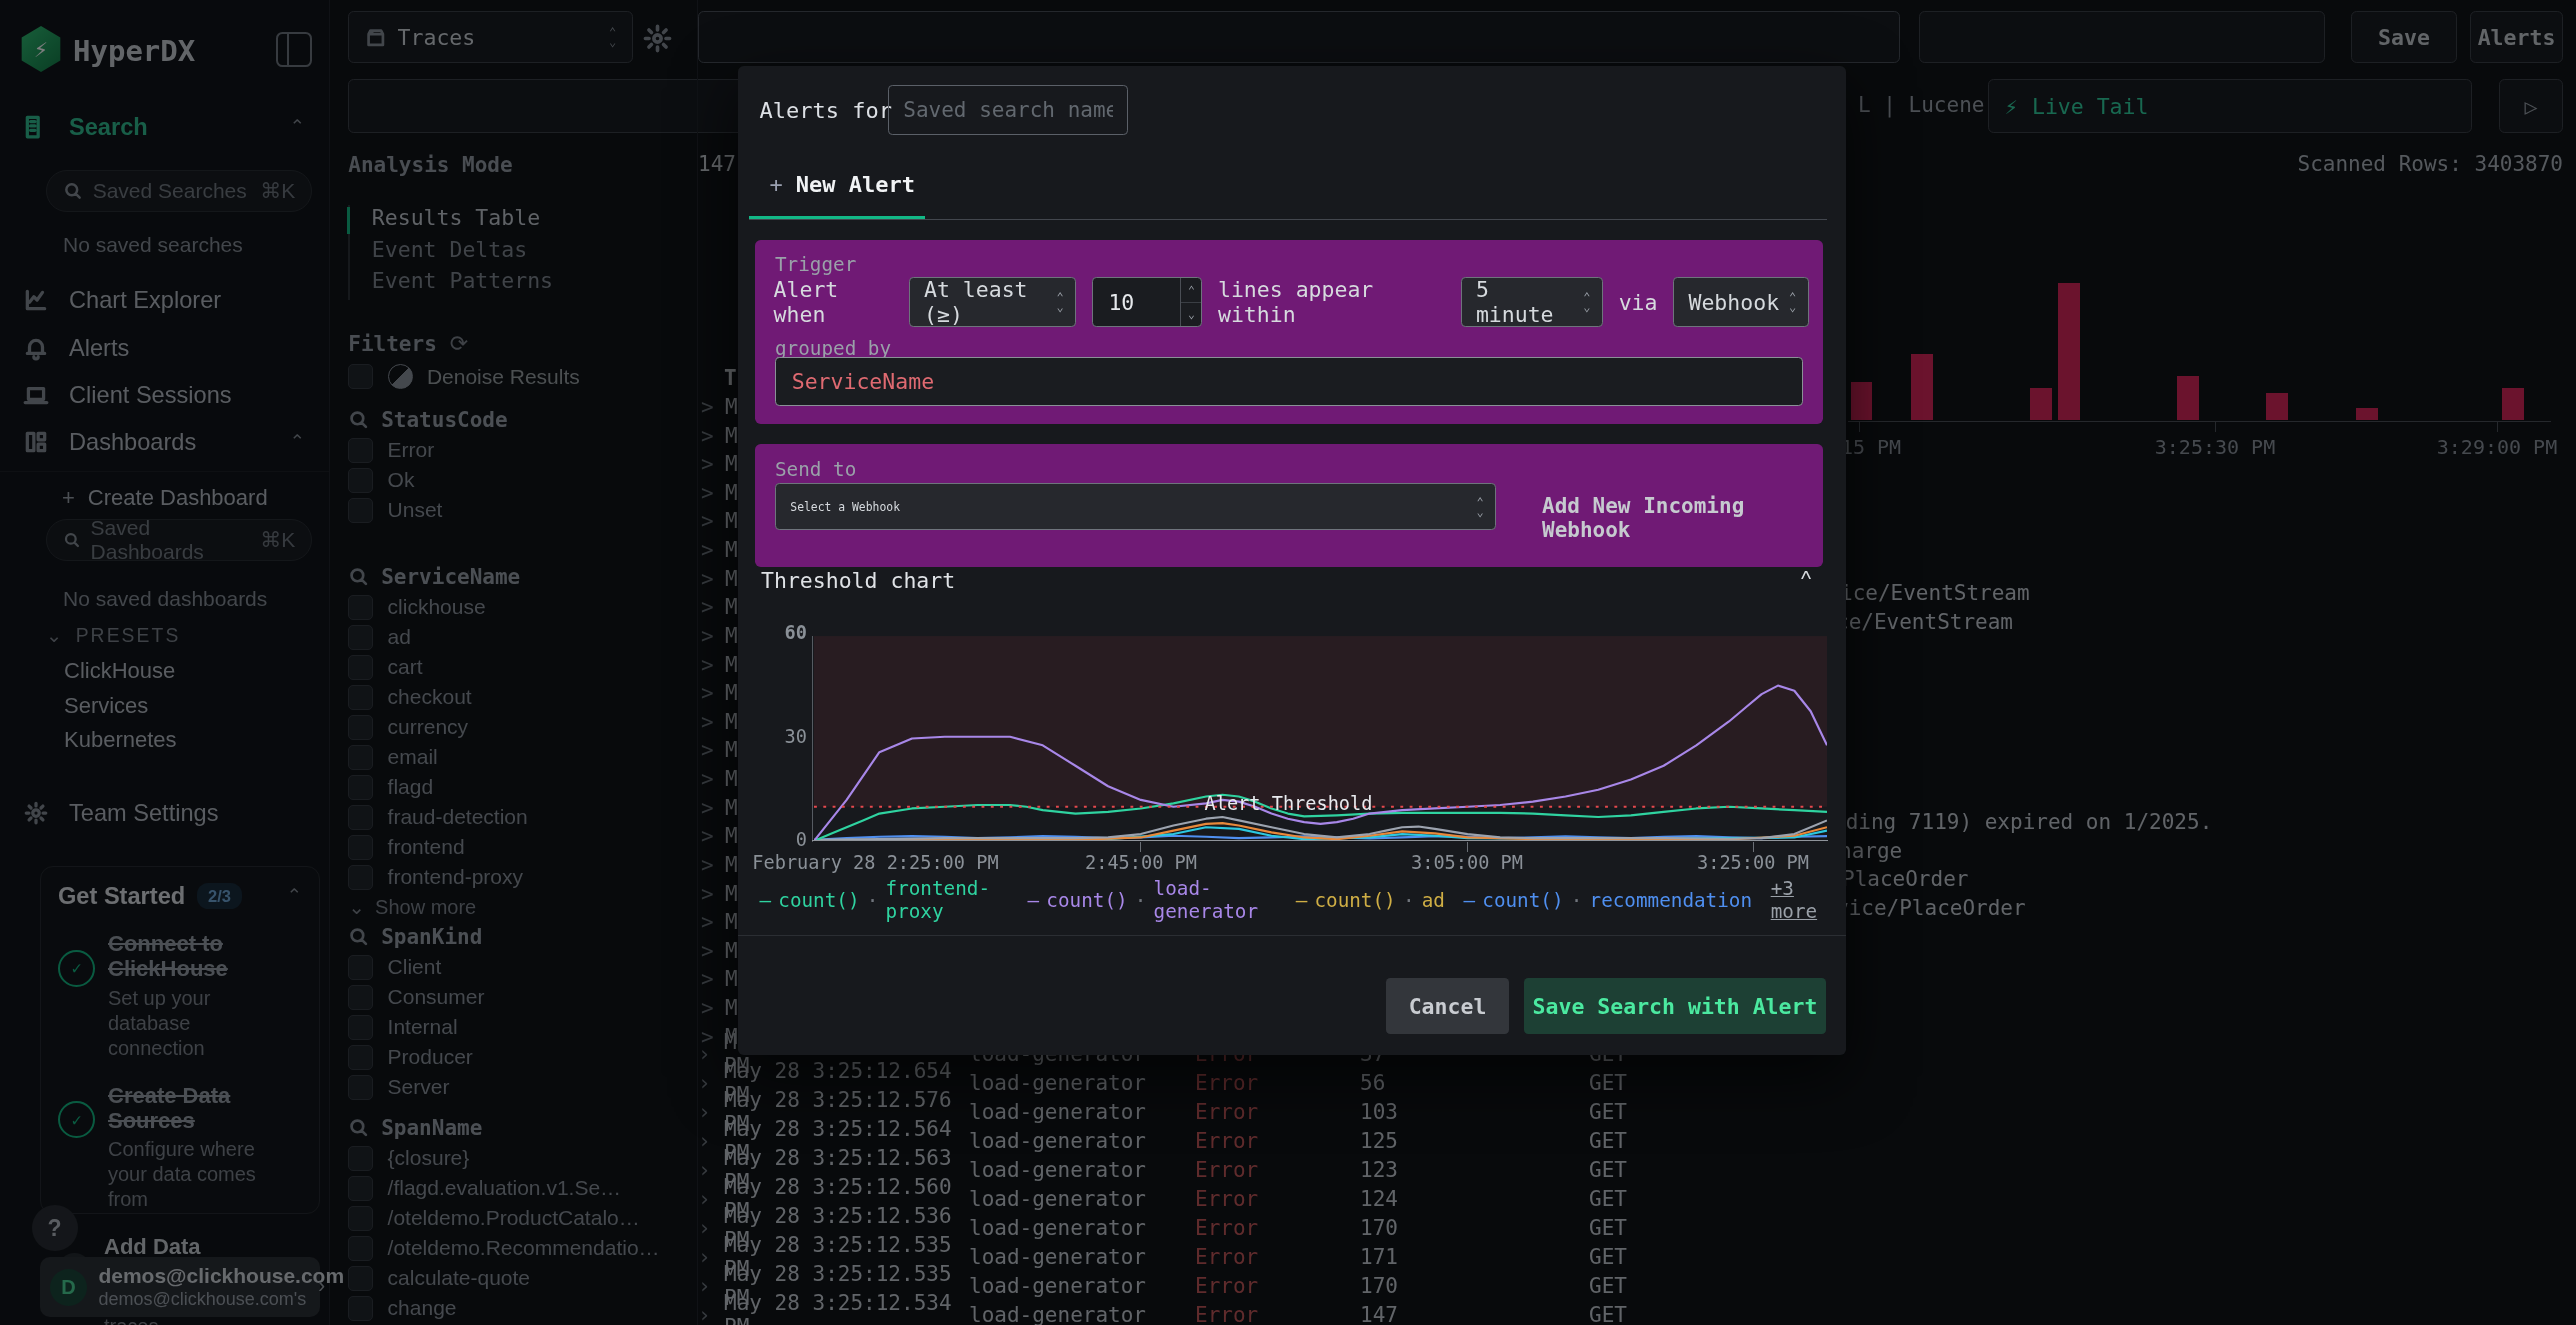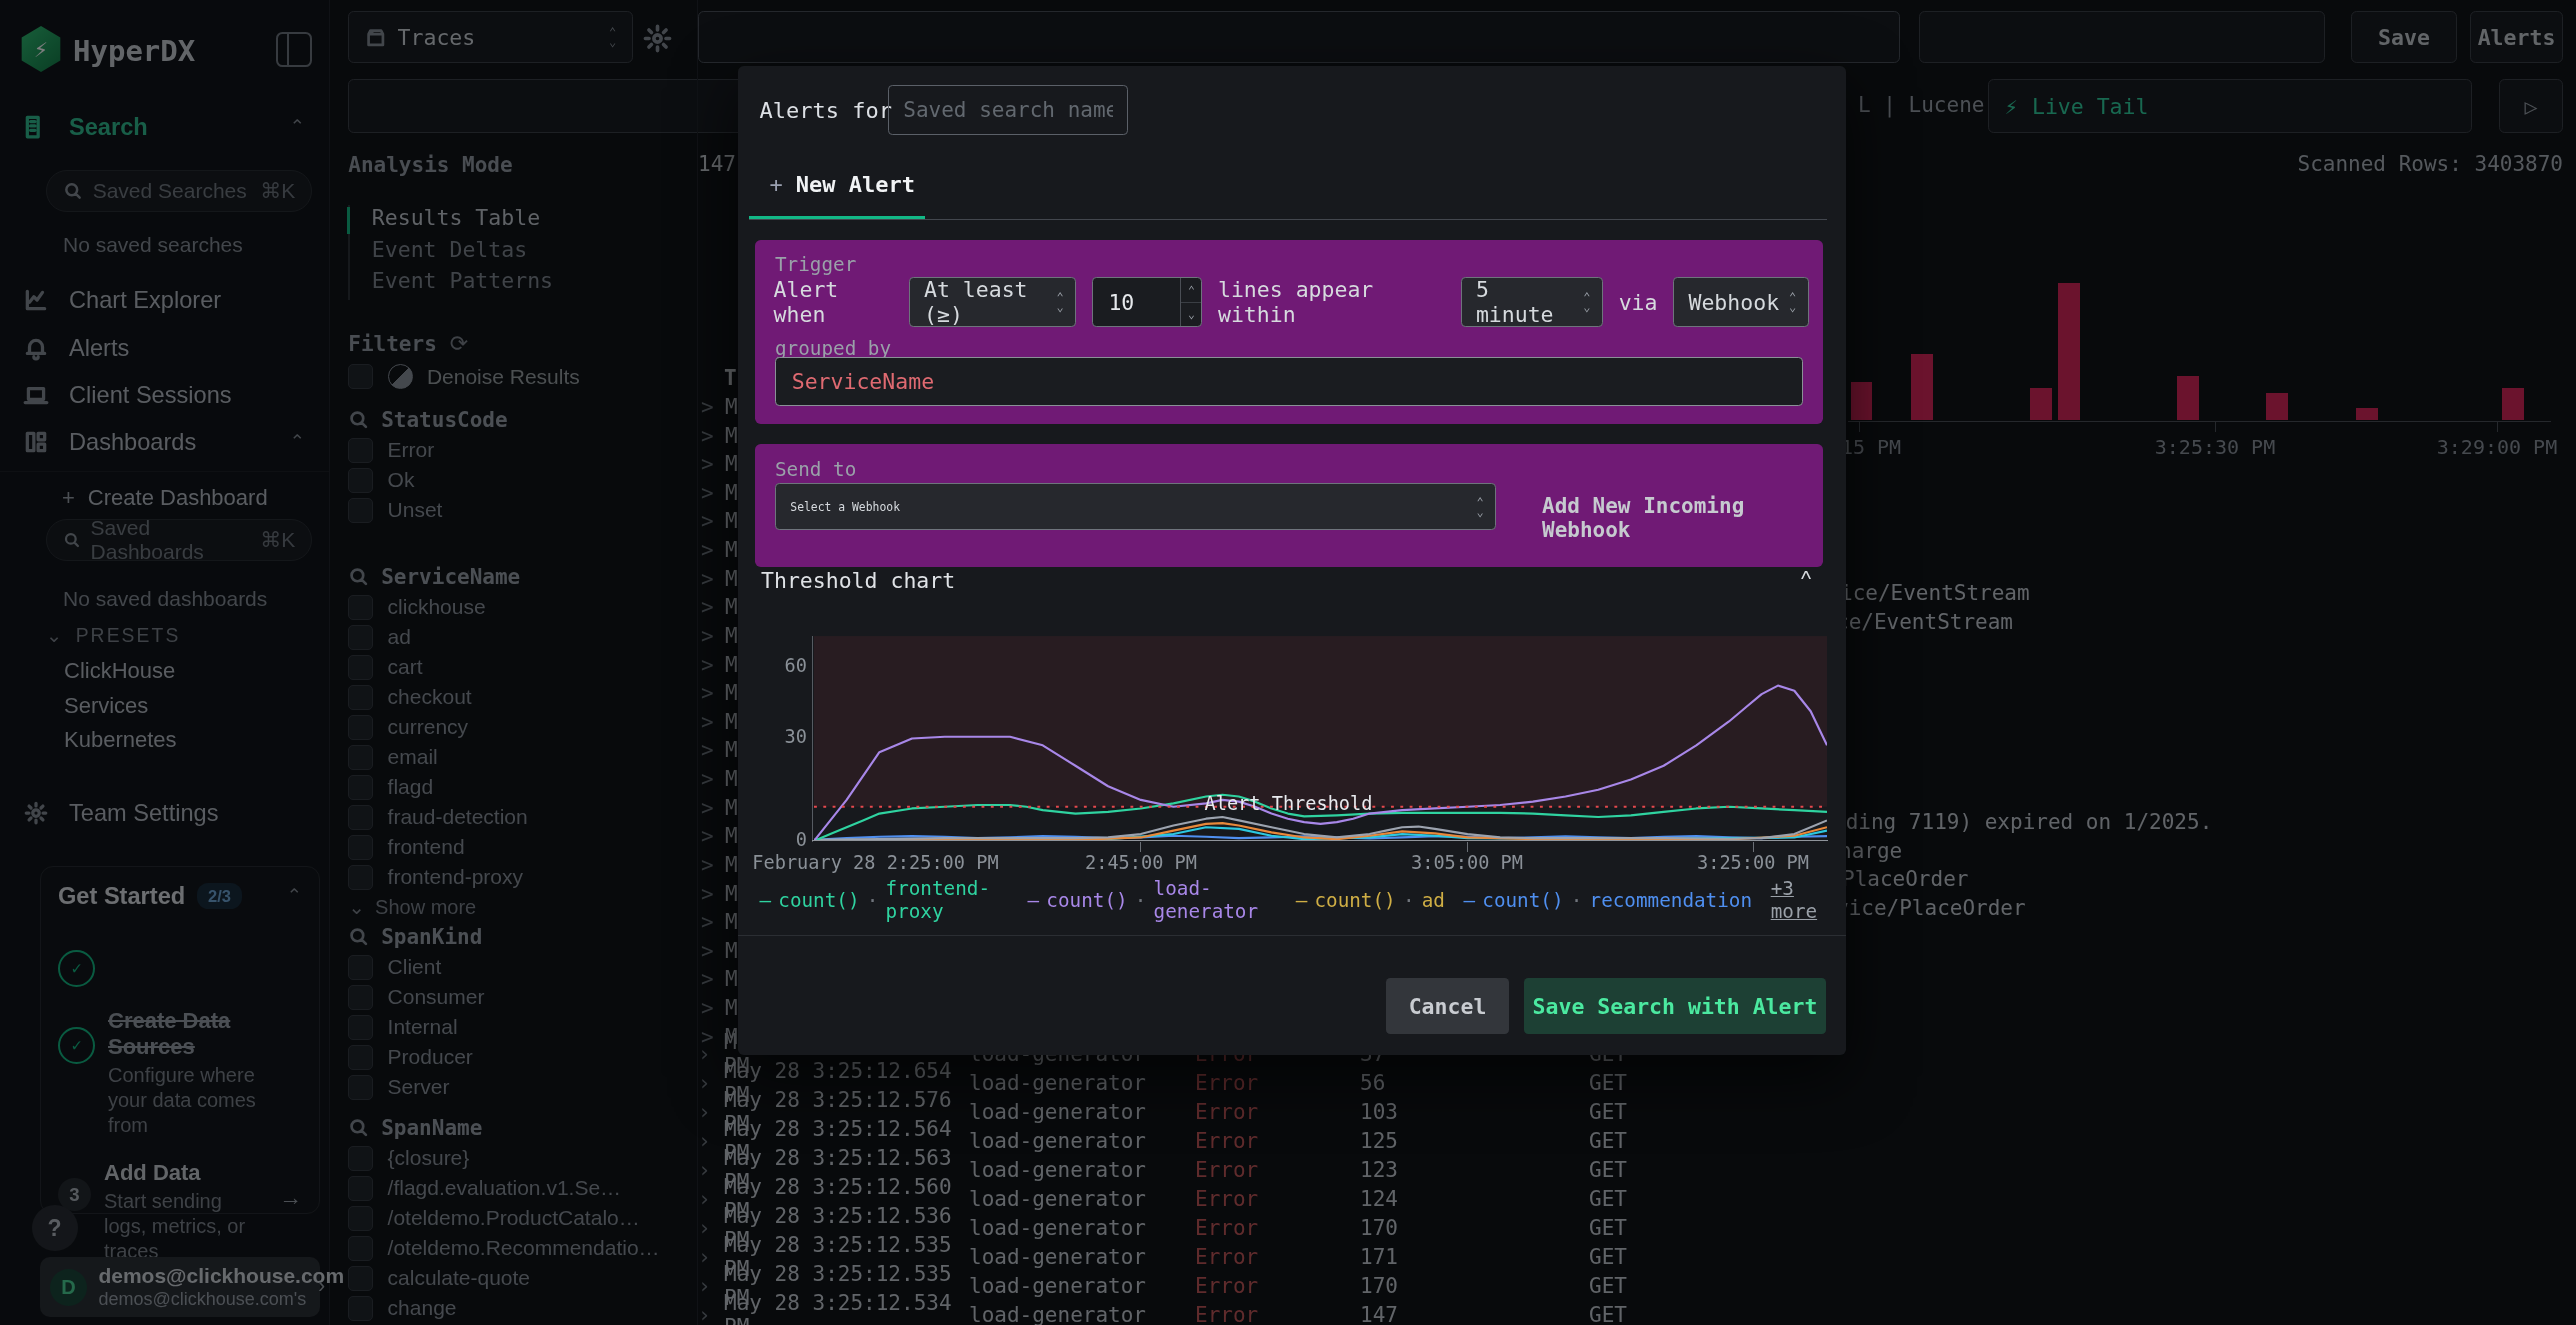--- a/index.html
+++ b/index.html
@@ -289,20 +289,21 @@
       <div id="gs-card">
         <div id="gs-title-row">
           <span id="gs-title">Get Started</span>
           <span id="gs-badge">2/3</span>
           <span id="gs-chev">⌃</span>
         </div>
         <div>
 
         <div class="gs-item done">
             <span class="gs-mark check">✓</span>
+            <span class="gs-texts"><span class="gs-t">Connect to ClickHouse</span><div class="gs-d">Set up your database connection</div></span>
             <span class="gs-arrow"></span>
           </div>
             <div class="gs-item done">
             <span class="gs-mark check">✓</span>
             <span class="gs-texts"><span class="gs-t">Create Data Sources</span><div class="gs-d">Configure where your data comes from</div></span>
             <span class="gs-arrow"></span>
           </div>
             <div class="gs-item">
             <span class="gs-mark num">3</span>
             <span class="gs-texts"><span class="gs-t">Add Data</span><div class="gs-d">Start sending logs, metrics, or traces</div></span>
@@ -739,21 +740,21 @@
             <span class="ldot">·</span>
             <span>recommendation</span>
         </span>
         </span>
       <span id="legend-more">+3 more</span>
     </div>
 
     <div id="footer-line"></div>
     <button class="btn" id="cancel-btn">Cancel</button>
     <button class="btn" id="save-alert-btn">Save Search with Alert</button>
-  <div class="ytick" style="top: 589px;">60</div>
+  <div class="ytick" style="top: 556px; font-weight: bold;">60</div>
       <div class="ytick" style="top: 660px;">30</div>
       <div class="ytick" style="top: 763px;">0</div>
       <div class="xlabel" style="left: 14.3px;">February 28 2:25:00 PM</div>
       <div class="xtickmark" style="left: 402px;"></div>
       <div class="xlabel" style="left: 317px; width: 172px; text-align: center;">2:45:00 PM</div>
       <div class="xtickmark" style="left: 729px;"></div>
       <div class="xlabel" style="left: 643px; width: 172px; text-align: center;">3:05:00 PM</div>
       <div class="xtickmark" style="left: 1015px;"></div>
       <div class="xlabel" style="left: 929px; width: 172px; text-align: center;">3:25:00 PM</div>
     </div>

